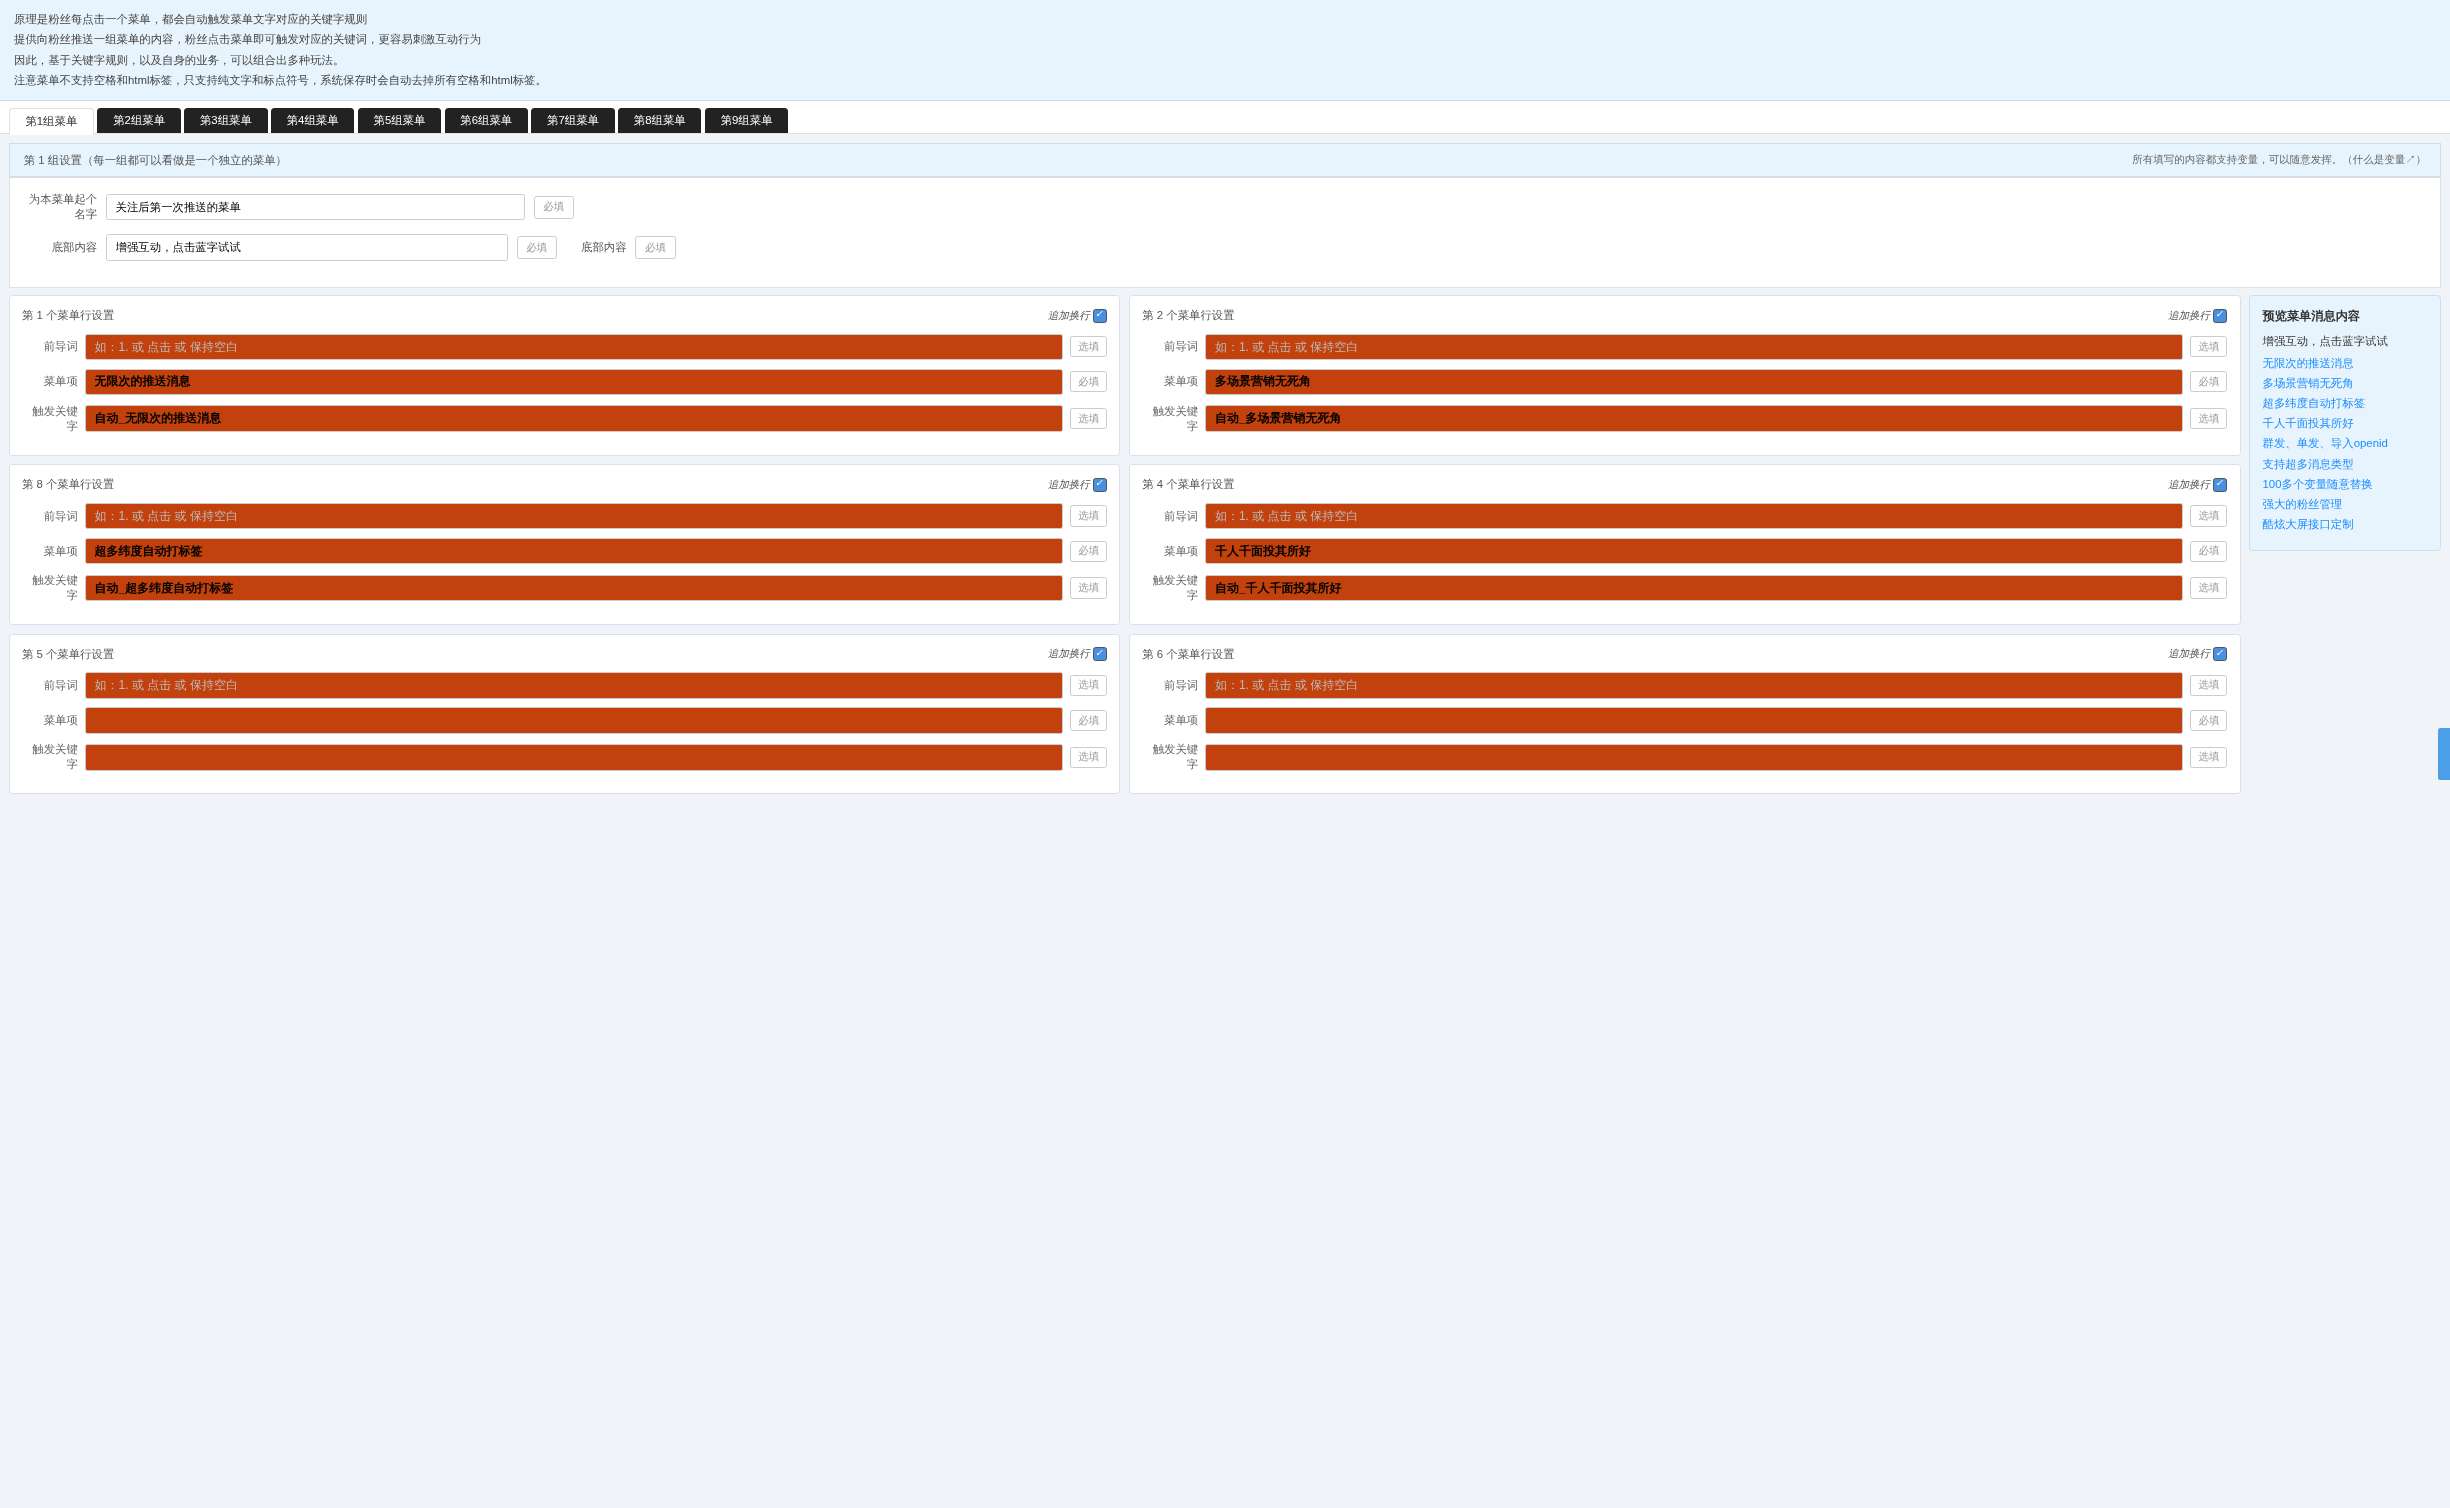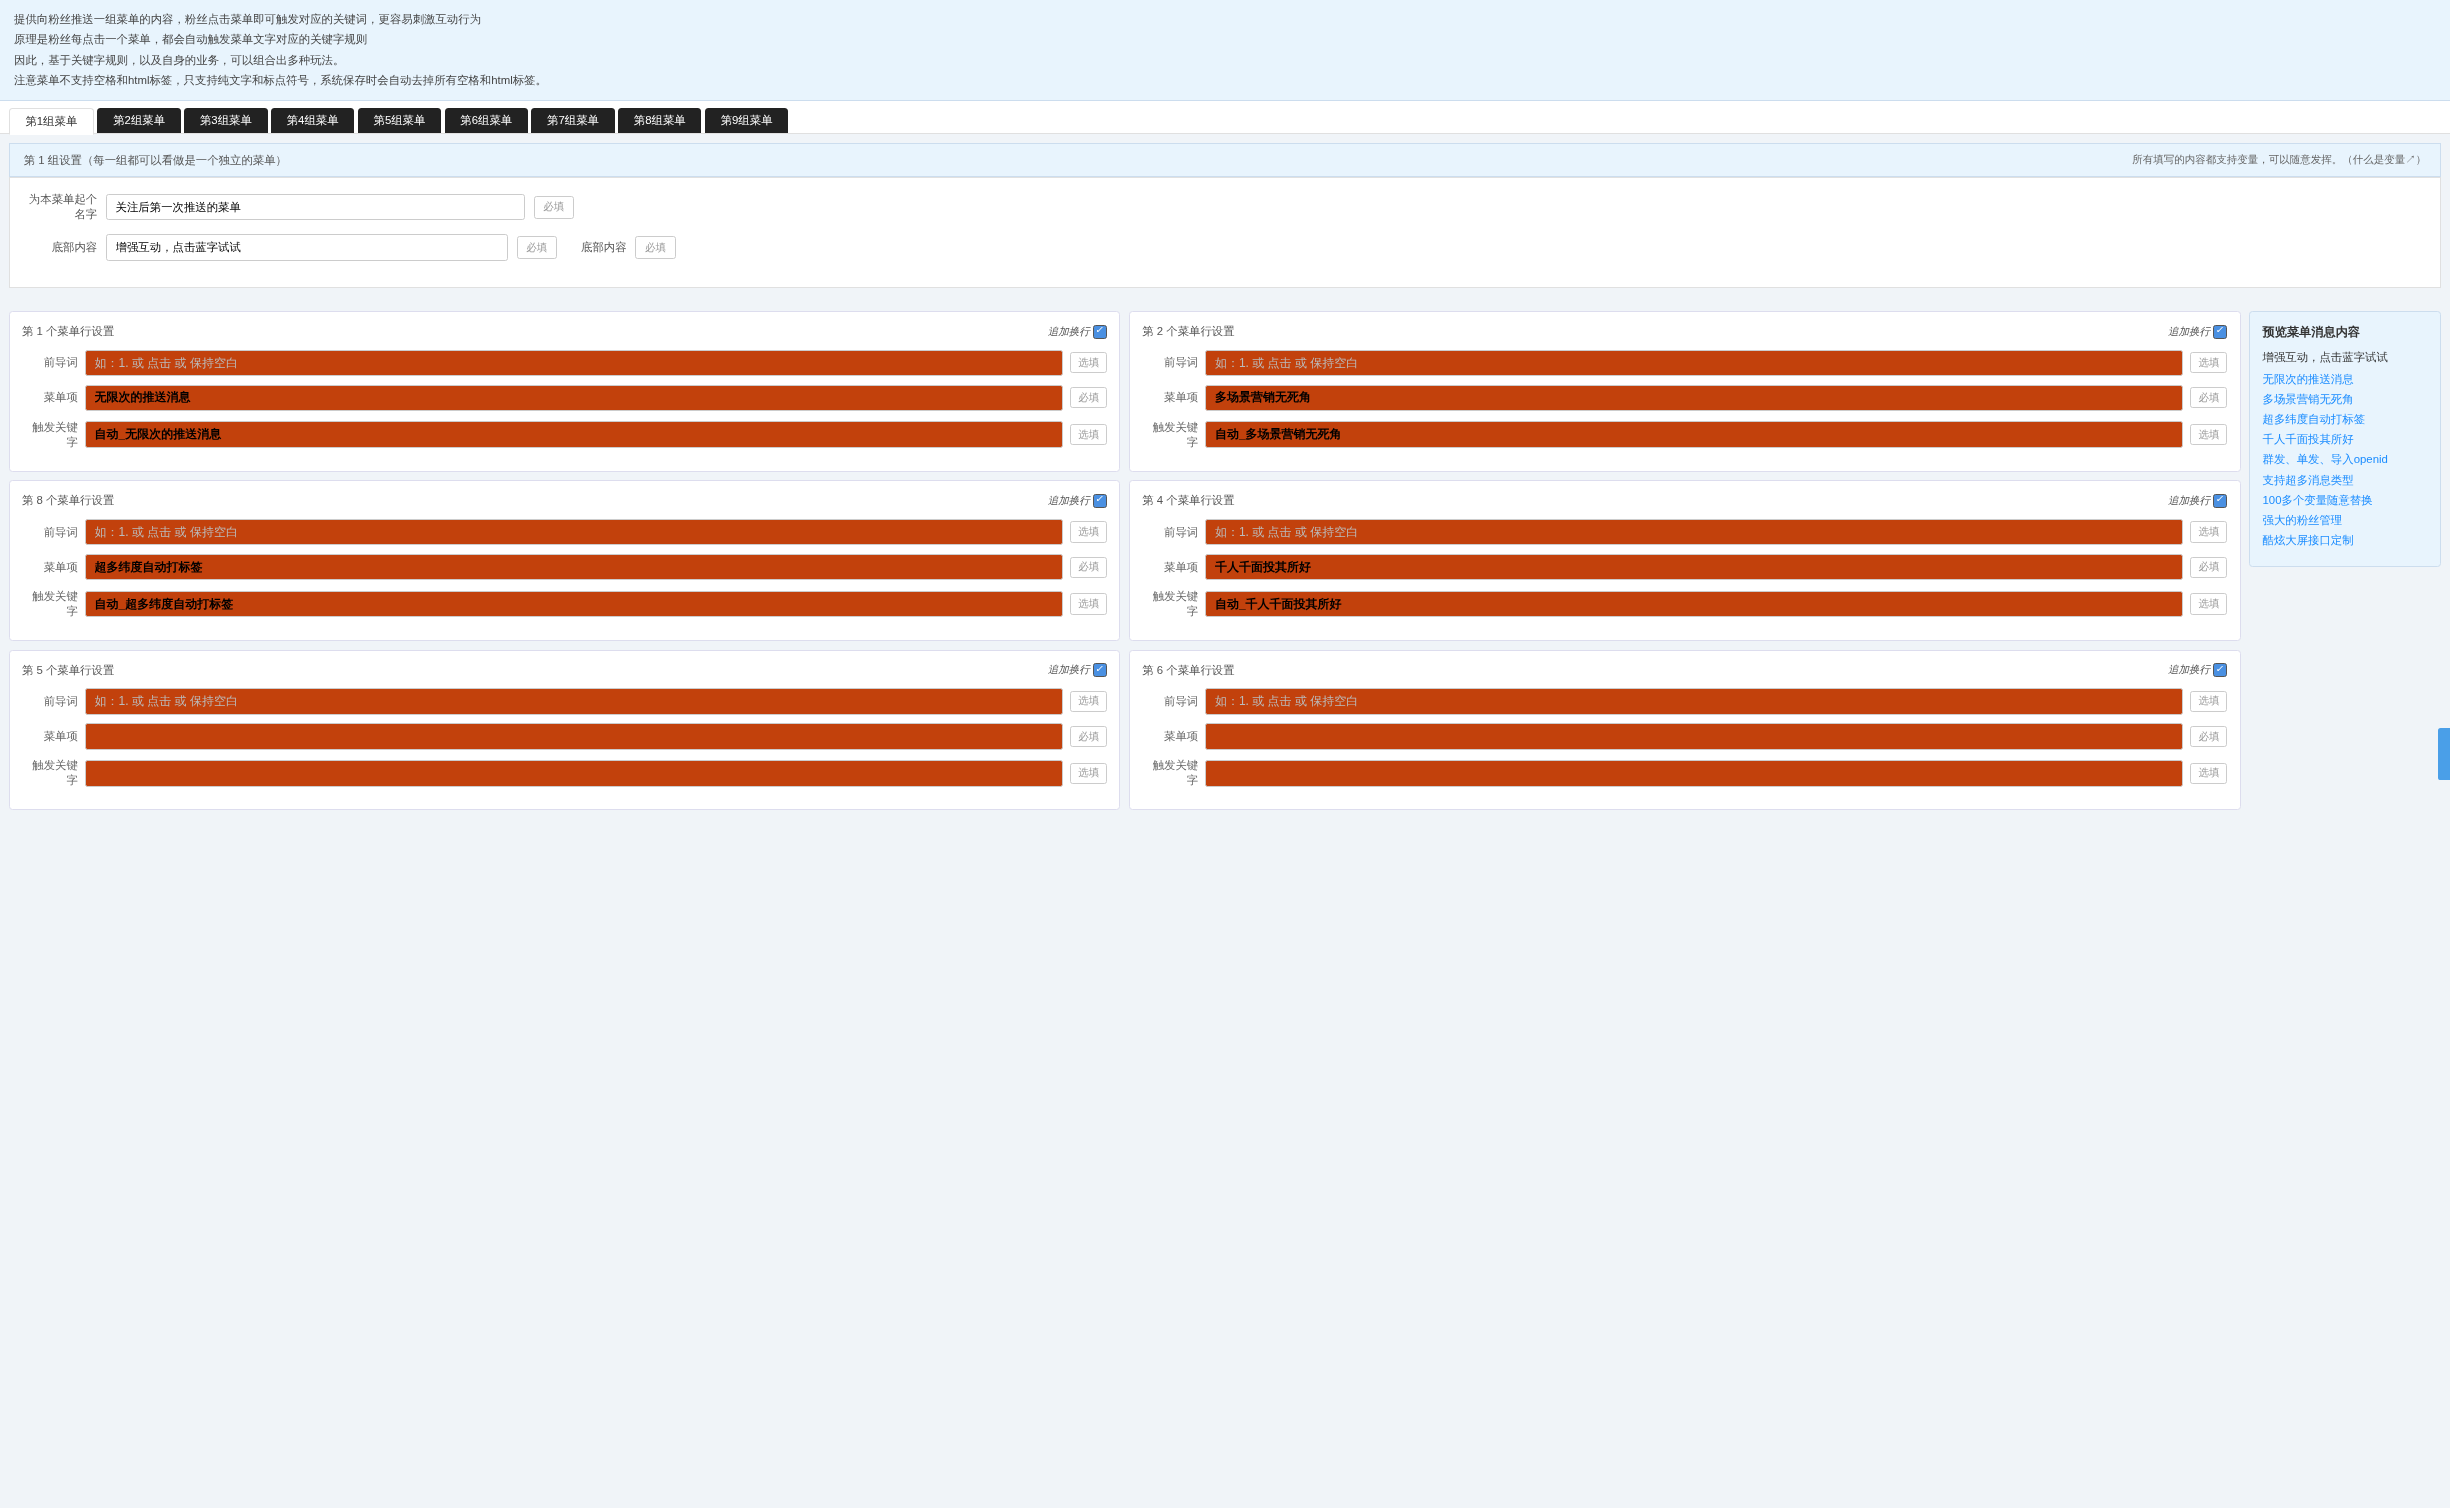--- a/index.html
+++ b/index.html
@@ -99,21 +99,21 @@
       color: #999;
       padding: 3.5px 8.7px;
       border-radius: 2.6px;
       font-size: 10.5px;
       flex-shrink: 0;
     }
 
     .menu-grid {
       display: flex;
       gap: 8.7px;
-      margin-top: 23px;
+      margin-top: 7px;
     }
     .menu-col {
       flex: 1;
     }
     .preview-col {
       width: 192px;
       flex-shrink: 0;
     }
 
     .menu-card {
@@ -242,22 +242,22 @@
       height: 52px;
       background: #4a9fe8;
       border-radius: 2.6px 0 0 2.6px;
       transform: translateY(-50%);
     }
   </style>
 </head>
 <body>
 
 <div class="top-info">
+  <div>原理是粉丝每点击一个菜单，都会自动触发菜单文字对应的关键字规则</div>
   <div>提供向粉丝推送一组菜单的内容，粉丝点击菜单即可触发对应的关键词，更容易刺激互动行为</div>
-  <div>原理是粉丝每点击一个菜单，都会自动触发菜单文字对应的关键字规则</div>
   <div>因此，基于关键字规则，以及自身的业务，可以组合出多种玩法。</div>
   <div>注意菜单不支持空格和html标签，只支持纯文字和标点符号，系统保存时会自动去掉所有空格和html标签。</div>
 </div>
 
 <div class="tabs-bar" id="tabs-container">
 <button class="tab-btn active">第1组菜单</button>
     <button class="tab-btn">第2组菜单</button>
     <button class="tab-btn">第3组菜单</button>
     <button class="tab-btn">第4组菜单</button>
     <button class="tab-btn">第5组菜单</button>

